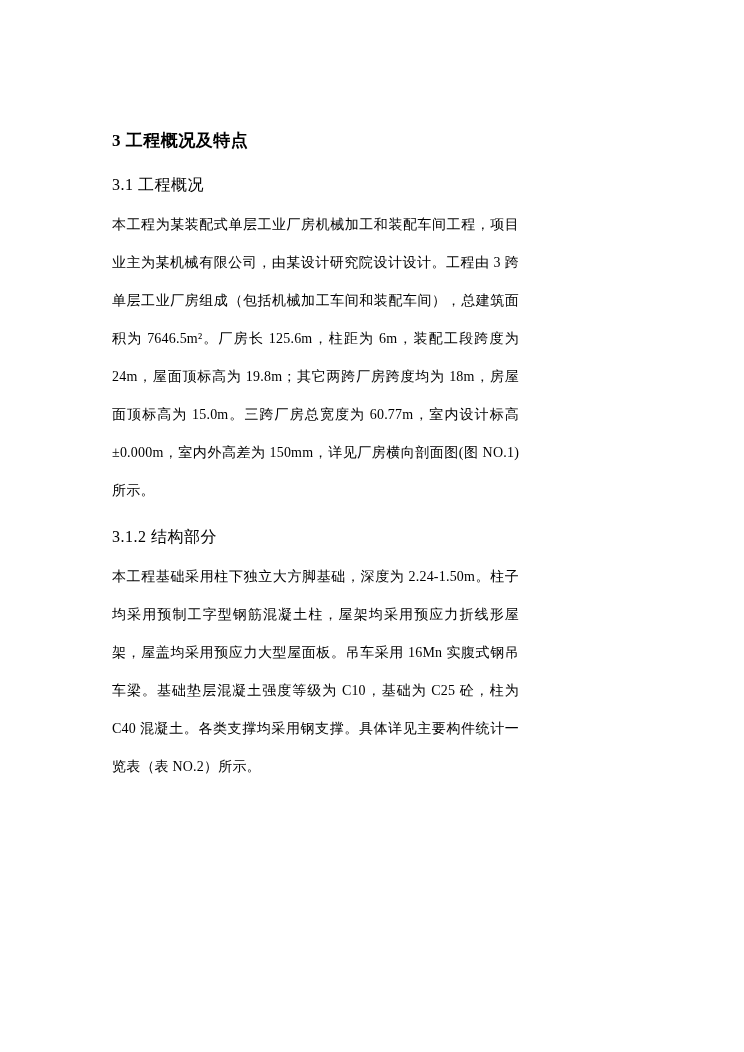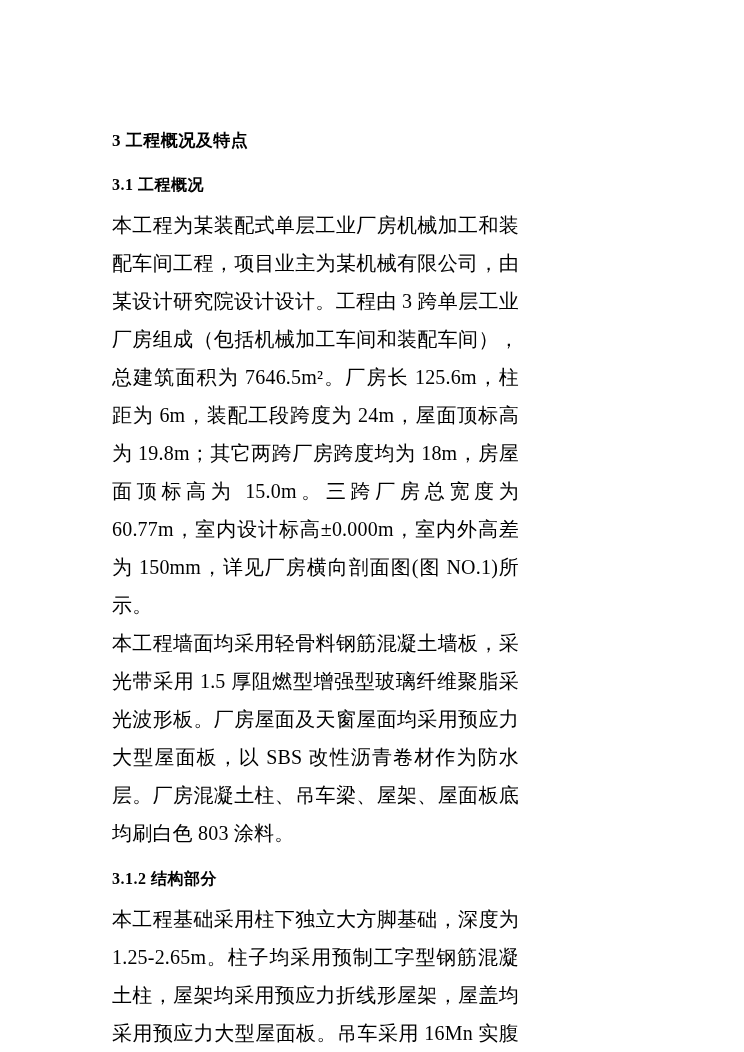--- a/index.html
+++ b/index.html
@@ -23,27 +23,27 @@
   }
   .doc-h1 {
     font-size: 17px;
     font-weight: bold;
     line-height: 26px;
     margin: 0 0 18px 0;
     letter-spacing: 0.5px;
   }
   .doc-h2 {
     font-size: 16px;
-    font-weight: bold;
+    font-weight: normal;
     line-height: 26px;
     margin: 14px 0 8px 0;
     letter-spacing: 0.5px;
   }
   .doc-p {
-    font-size: 20px;
+    font-size: 14px;
     line-height: 38px;
     text-align: justify;
     margin: 0;
     letter-spacing: 0.2px;
   }
   .doc-p + .doc-p {
     margin-top: 0;
   }
 </style>
 </head>
@@ -51,21 +51,20 @@
 
 <div class="page">
 
   <h1 class="doc-h1">3 工程概况及特点</h1>
 
   <h2 class="doc-h2">3.1 工程概况</h2>
 
   <p class="doc-p">本工程为某装配式单层工业厂房机械加工和装配车间工程，项目业主为某机械有限公司，由某设计研究院设计设计。工程由 3 跨单层工业厂房组成（包括机械加工车间和装配车间），总建筑面积为 7646.5m²。厂房长 125.6m，柱距为 6m，装配工段跨度为 24m，屋面顶标高为 19.8m；其它两跨厂房跨度均为 18m，房屋面顶标高为 15.0m。三跨厂房总宽度为 60.77m，室内设计标高±0.000m，室内外高差为 150mm，详见厂房横向剖面图(图 NO.1)所示。</p>
 
 
-  <p class="doc-p">本工程墙面均采用轻骨料钢筋混凝土墙板，采光带采用 1.5 厚阻燃型增强型玻璃纤维聚脂采光波形板。厂房屋面及天窗屋面均采用预应力大型屋面板，以 SBS 改性沥青卷材作为防水层。厂房混凝土柱、吊车梁、屋架、屋面板底均刷白色 803 涂料。</p>
 
   <h2 class="doc-h2">3.1.2 结构部分</h2>
 
 
-  <p class="doc-p">本工程基础采用柱下独立大方脚基础，深度为 1.25-2.65m。柱子均采用预制工字型钢筋混凝土柱，屋架均采用预应力折线形屋架，屋盖均采用预应力大型屋面板。吊车采用 16Mn 实腹式钢吊车梁。基础垫层混凝土强度等级为 C10，基础为 C25 砼，柱为 C40 混凝土。各类支撑均采用钢支撑。具体详见主要构件统计一览表（表 NO.2）所示。</p>
+  <p class="doc-p">本工程基础采用柱下独立大方脚基础，深度为 2.24-1.50m。柱子均采用预制工字型钢筋混凝土柱，屋架均采用预应力折线形屋架，屋盖均采用预应力大型屋面板。吊车采用 16Mn 实腹式钢吊车梁。基础垫层混凝土强度等级为 C10，基础为 C25 砼，柱为 C40 混凝土。各类支撑均采用钢支撑。具体详见主要构件统计一览表（表 NO.2）所示。</p>
 
 
 </div>
 
 </body></html>

